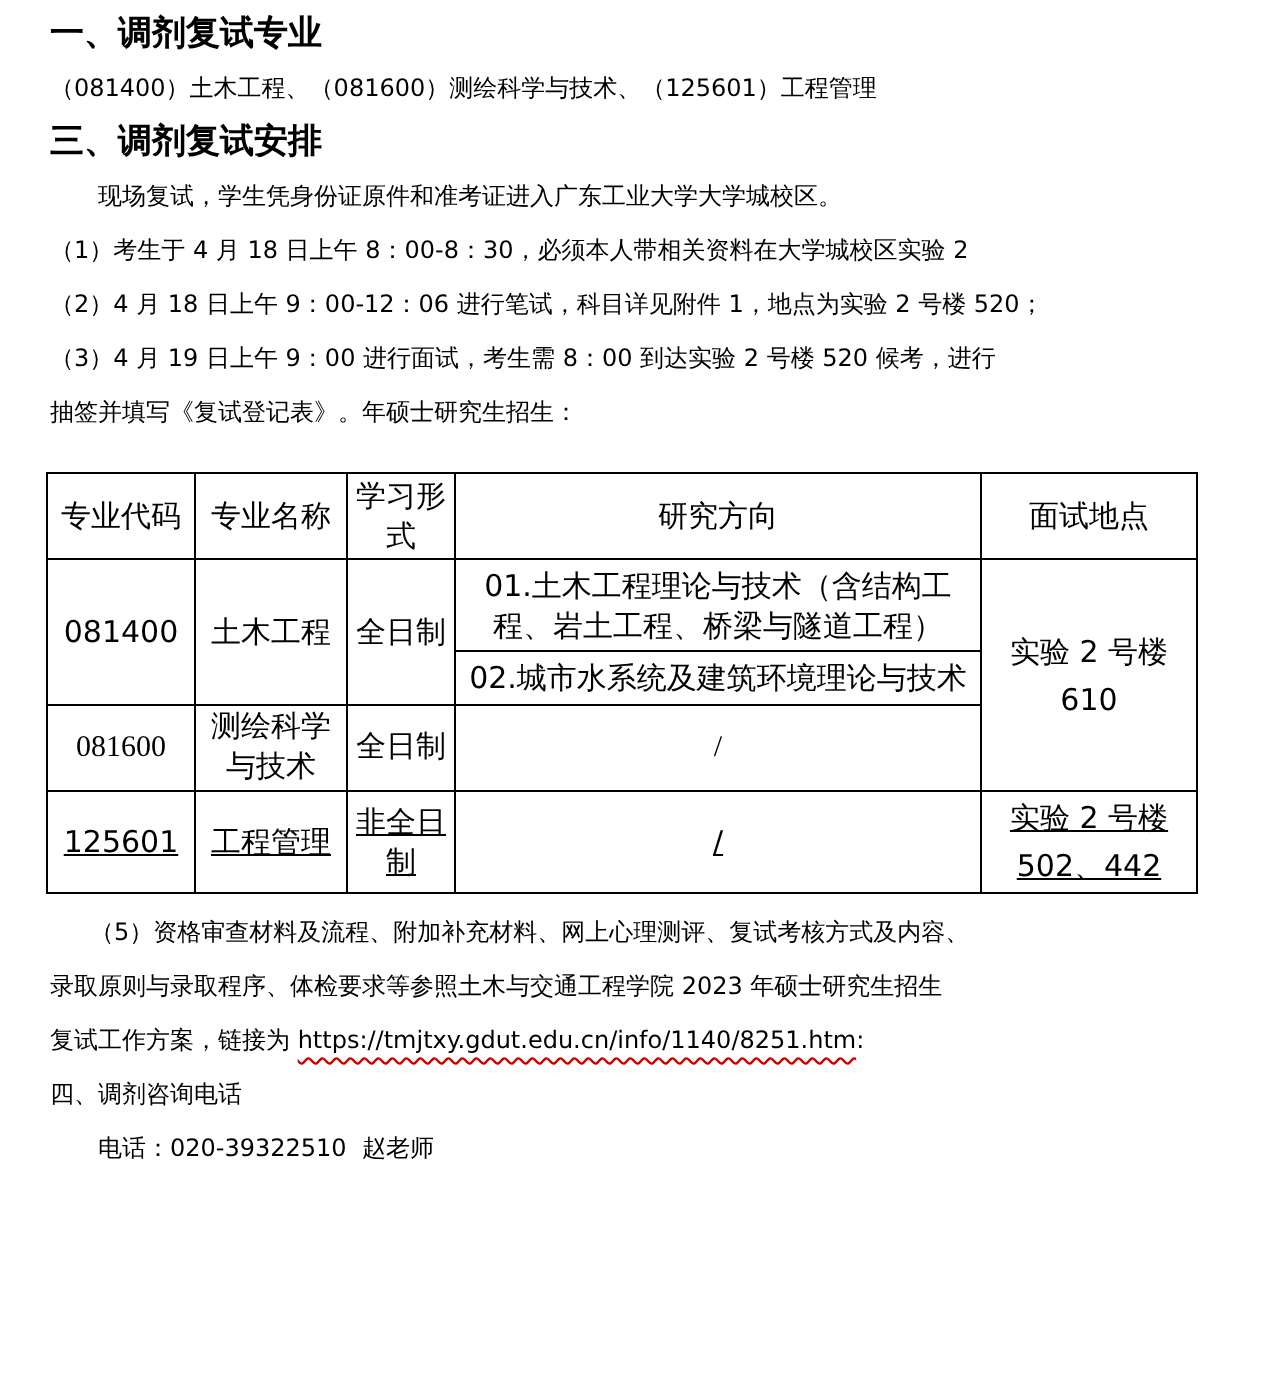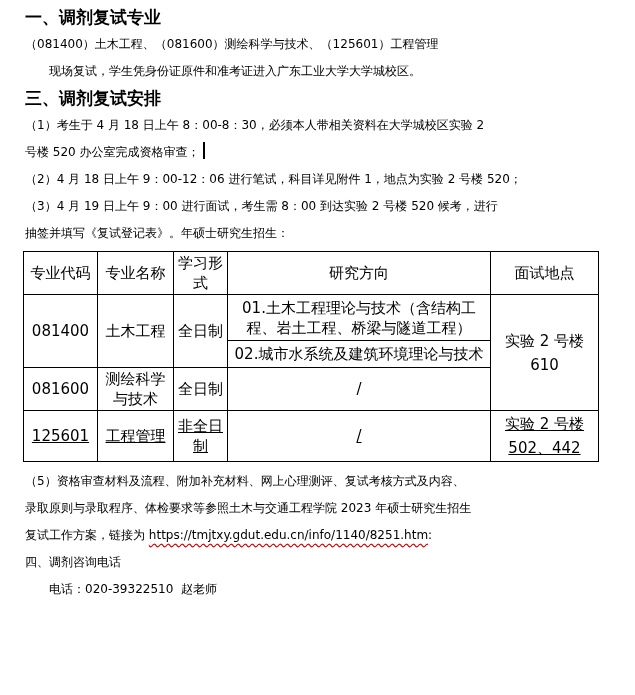--- a/index.html
+++ b/index.html
@@ -30,60 +30,59 @@
     width: 2px;
     height: 17px;
     background: #000000;
     vertical-align: -3px;
     margin-left: 3px;
   }
   table.loc-table {
     border-collapse: collapse;
     table-layout: fixed;
     width: 575px;
-    margin: 4px 0 0 -2px;
+    margin: 16px 0 0 -2px;
   }
   table.loc-table th, table.loc-table td {
     border: 1px solid #000000;
     text-align: center;
     vertical-align: middle;
     font-weight: normal;
     font-size: 15px;
     line-height: 20px;
     padding: 1px 2px;
     overflow: hidden;
   }
   tr.row-head   { height: 36px; }
   tr.row-dir1   { height: 46px; }
   tr.row-dir2   { height: 27px; }
-  tr.row-cehui  { height: 39px; }
+  tr.row-cehui  { height: 39px; font-family: Liberation Serif, serif; }
   tr.row-guanli { height: 48px; text-decoration: underline; }
   td.loc-cell span { display: block; line-height: 24px; }
   .url {
     text-decoration-line: underline;
     text-decoration-style: wavy;
     text-decoration-color: #cc0000;
     text-decoration-skip-ink: none;
     text-underline-offset: 4px;
   }
-  .gap-before { margin-top: 6px; }
+  .gap-before { margin-top: 6px; margin-left: 20px; }
 </style>
 </head>
 <body>
 
 <div class="page">
 
   <div class="line heading">一、调剂复试专业</div>
   <div class="line">（081400）土木工程、（081600）测绘科学与技术、（125601）工程管理</div>
 
+  <div class="line heading">三、调剂复试安排</div>
+
   <div class="line indent">现场复试，学生凭身份证原件和准考证进入广东工业大学大学城校区。</div>
-
-  <div class="line heading">三、调剂复试安排</div>
   <div class="line">（1）考生于 4 月 18 日上午 8：00-8：30，必须本人带相关资料在大学城校区实验 2</div>
-  <div class="line"><span>号楼 520 办公室完成资格审查；</span><span class="caret"></span></div>
   <div class="line">（2）4 月 18 日上午 9：00-12：06 进行笔试，科目详见附件 1，地点为实验 2 号楼 520；</div>
   <div class="line">（3）4 月 19 日上午 9：00 进行面试，考生需 8：00 到达实验 2 号楼 520 候考，进行</div>
   <div class="line">抽签并填写《复试登记表》。年硕士研究生招生：</div>
 
   <table class="loc-table">
     <colgroup>
       <col style="width:74px">
       <col style="width:76px">
       <col style="width:54px">
       <col style="width:263px">

